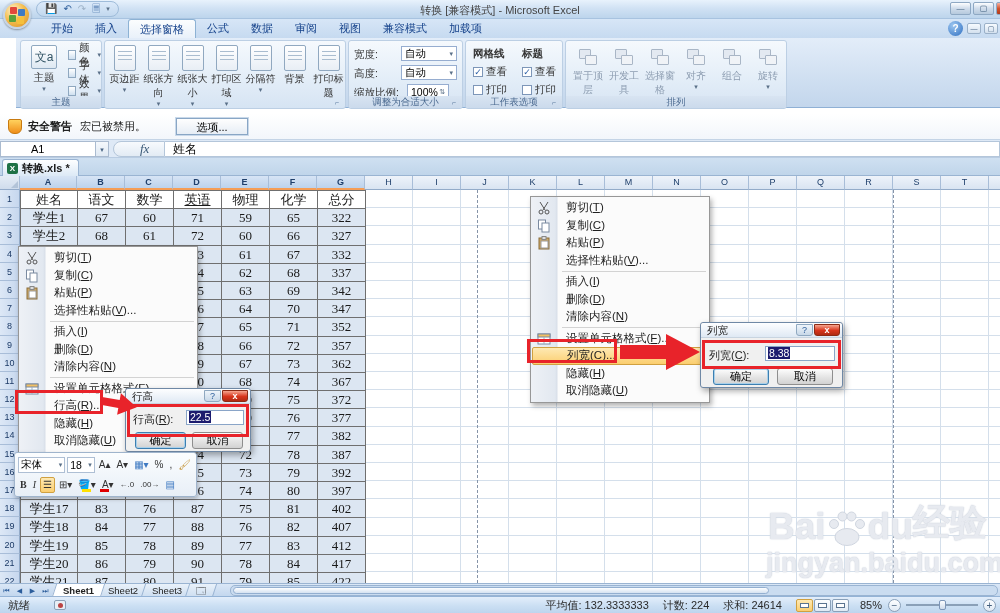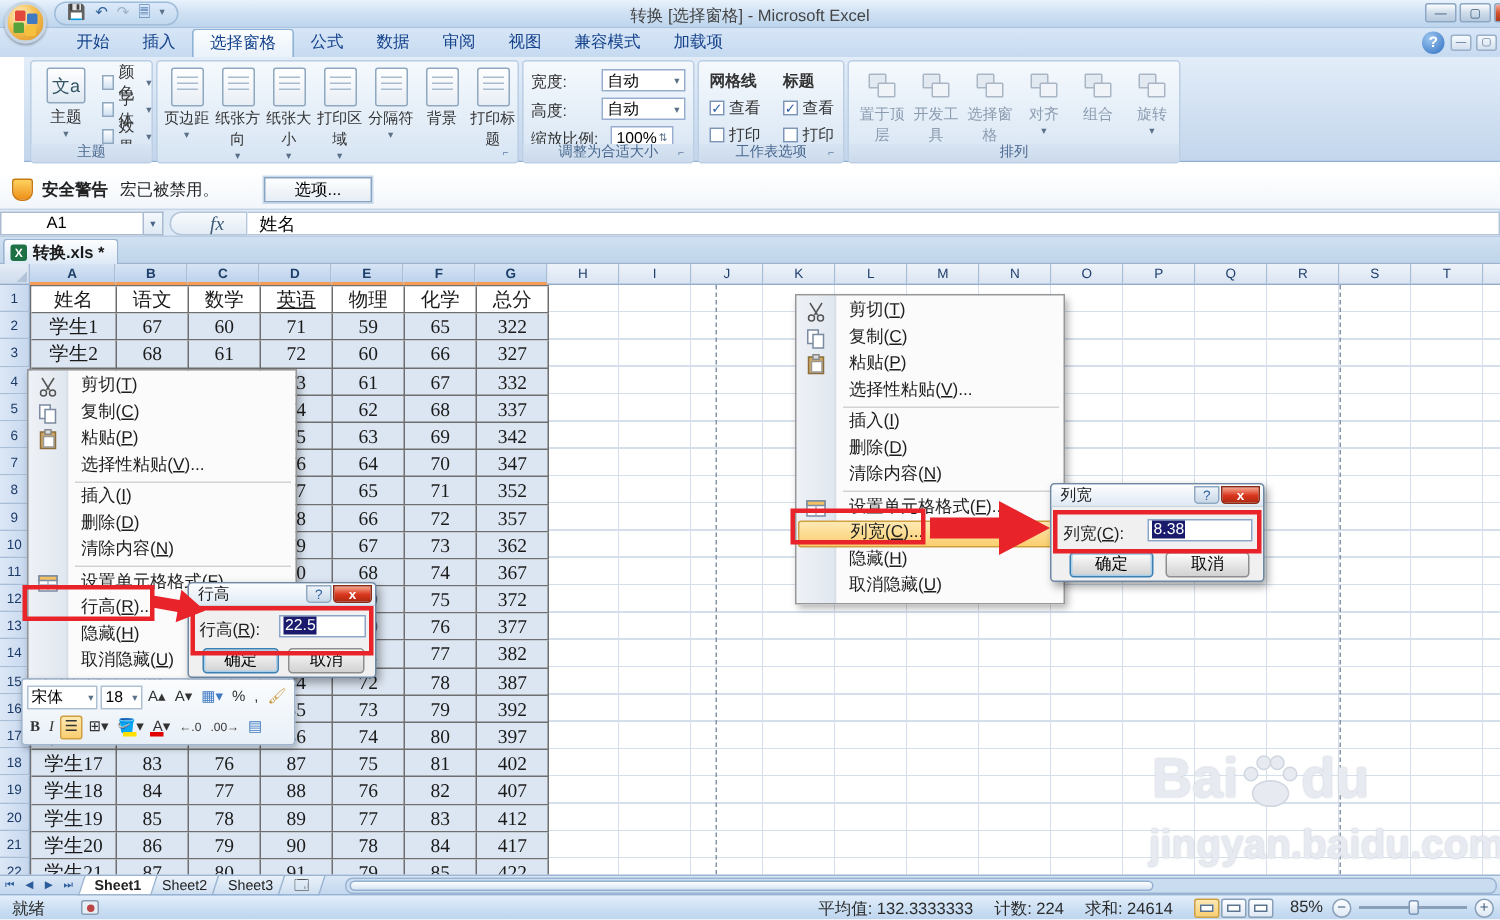--- a/index.html
+++ b/index.html
@@ -140,21 +140,21 @@
 <body>
 
 <div id="titlebar" class="abs"></div>
 <div id="qat" class="abs">
   <span class="qat-ic">💾</span>
   <span class="qat-ic">↶</span>
   <span class="qat-ic" style="color:#9db2c8">↷</span>
   <span class="qat-ic">🗏</span>
   <span class="qat-ic dd">▾</span>
 </div>
-<div id="win-title" class="abs">转换 [选择窗格] - Microsoft Excel</div>
+<div id="win-title" class="abs">转换 [兼容模式] - Microsoft Excel</div>
 <div class="winbtn abs" style="left:950px">—</div>
 <div class="winbtn abs" style="left:973px">▢</div>
 <div class="winbtn abs" id="btn-close" style="left:996px;width:20px">✕</div>
 <div id="office-btn" class="abs">
   <span class="o-sq" style="left:5px;top:4px;background:#e2483c"></span>
   <span class="o-sq" style="left:13px;top:6px;background:#3f7ac2"></span>
   <span class="o-sq" style="left:4px;top:12px;background:#58a23c"></span>
   <span class="o-sq" style="left:12px;top:14px;background:#f5c03c"></span>
 </div>
 
@@ -818,15 +818,16 @@
   <div id="wm1">
       <span>Bai</span>
       <svg width="40" height="36" viewBox="0 0 40 36" style="margin:0 1px 2px 1px">
         <ellipse cx="20" cy="27" rx="12" ry="8.5" fill="#e7eaf0" stroke="#d0d6e0" stroke-width="1"></ellipse>
         <circle cx="7" cy="14" r="4.5" fill="#e7eaf0" stroke="#d0d6e0"></circle>
         <circle cx="15.5" cy="6.5" r="4.5" fill="#e7eaf0" stroke="#d0d6e0"></circle>
         <circle cx="24.5" cy="6.5" r="4.5" fill="#e7eaf0" stroke="#d0d6e0"></circle>
         <circle cx="33" cy="14" r="4.5" fill="#e7eaf0" stroke="#d0d6e0"></circle>
       </svg>
       <span>du</span>
+      <span>经验</span>
     </div>
   <div id="wm2">jingyan.baidu.com</div>
 </div>
 
 </body></html>

